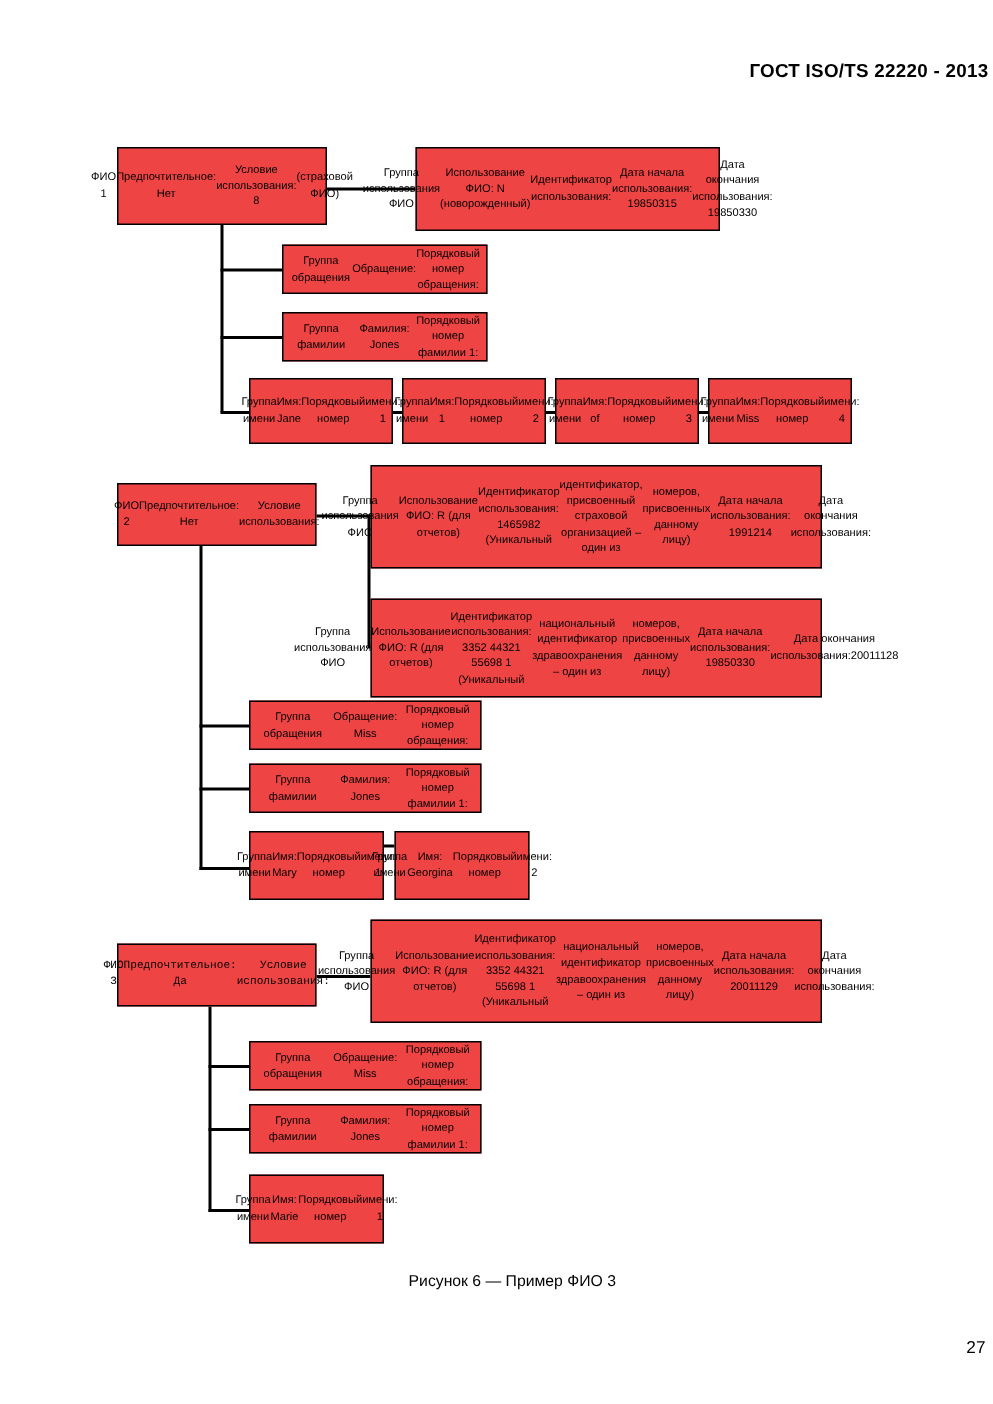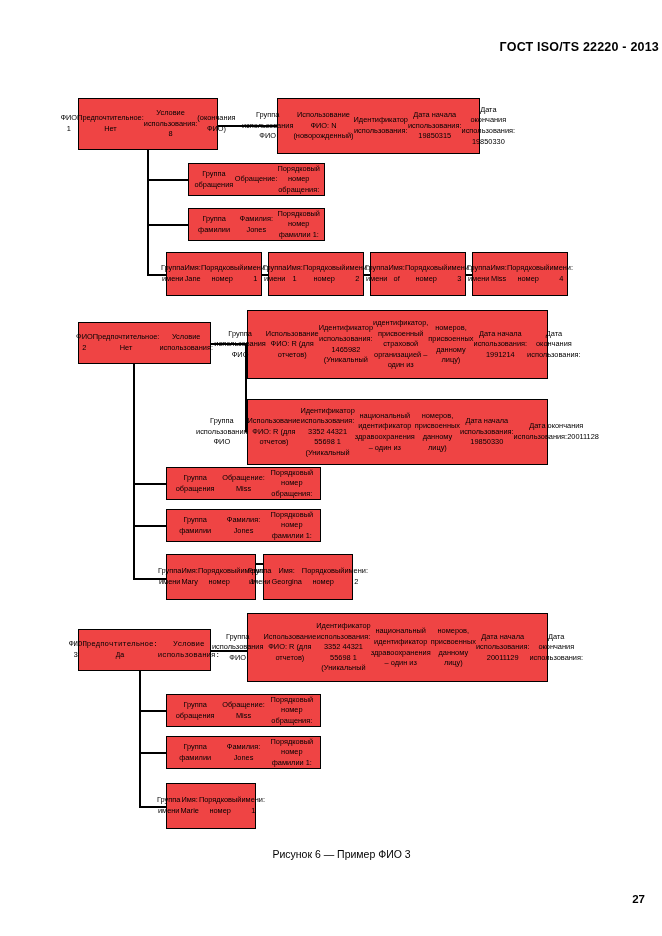--- a/index.html
+++ b/index.html
@@ -39,39 +39,38 @@
 
   .line{position:absolute;background:#000;z-index:1;}
   .line.h{height:1.6px;}
   .line.v{width:1.6px;}
 
   .caption{
     position:absolute;left:0;right:0;top:848px;
     text-align:center;font-size:10.5px;
   }
   .folio{
-    position:absolute;right:38px;top:893px;
+    position:absolute;right:26px;top:893px;
     font-size:11.5px;
-    font-weight:bold;
   }
 </style>
 </head>
 <body>
 
 <div class="page">
 
   <div class="doc-header">ГОСТ ISO/TS 22220 - 2013</div>
 
   <div class="canvas">
 
     <div class="box" style="left:78px;top:98px;width:140px;height:52px;">
       <span class="ln">ФИО 1</span>
       <span class="ln">Предпочтительное: Нет</span>
       <span class="ln">Условие использования: 8</span>
-      <span class="ln">(окончания ФИО)</span>
+      <span class="ln">(страховой ФИО)</span>
     </div>
 
     <div class="box" style="left:277px;top:98px;width:203px;height:56px;">
       <span class="ln">Группа использования ФИО</span>
       <span class="ln">Использование ФИО: N (новорожденный)</span>
       <span class="ln">Идентификатор использования:</span>
       <span class="ln">Дата начала использования: 19850315</span>
       <span class="ln">Дата окончания использования: 19850330</span>
     </div>
 

